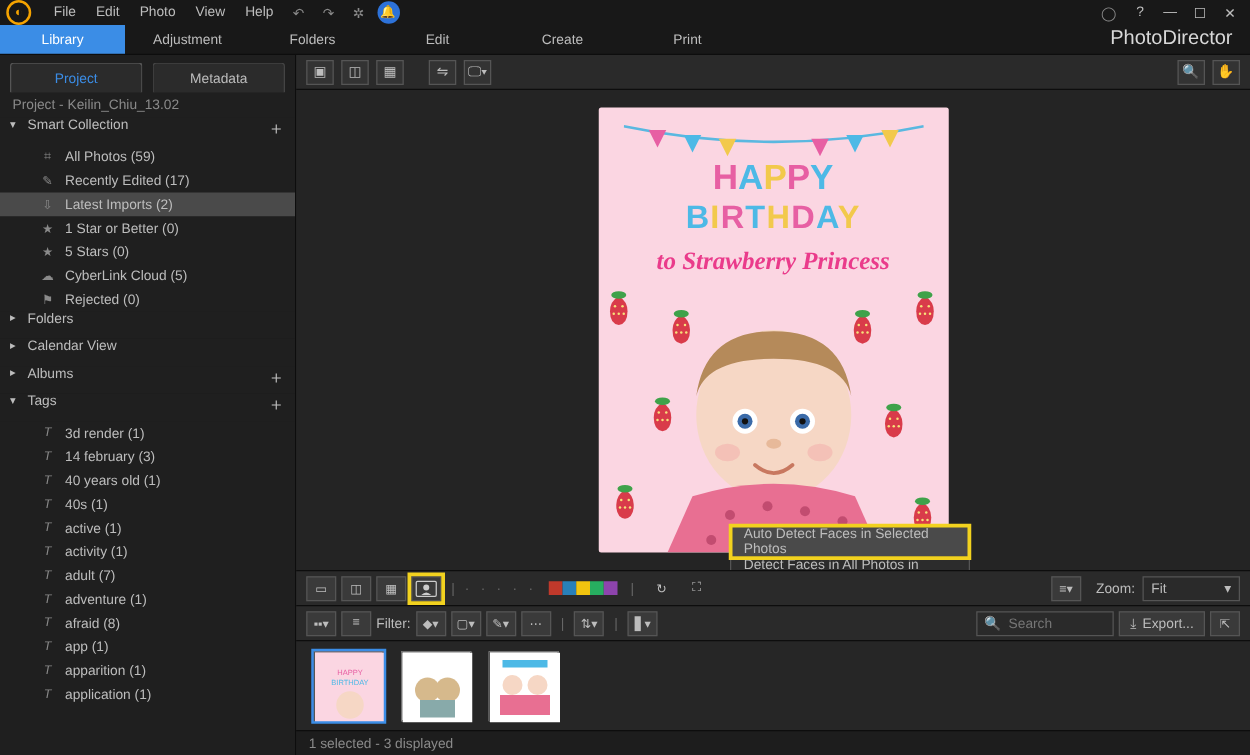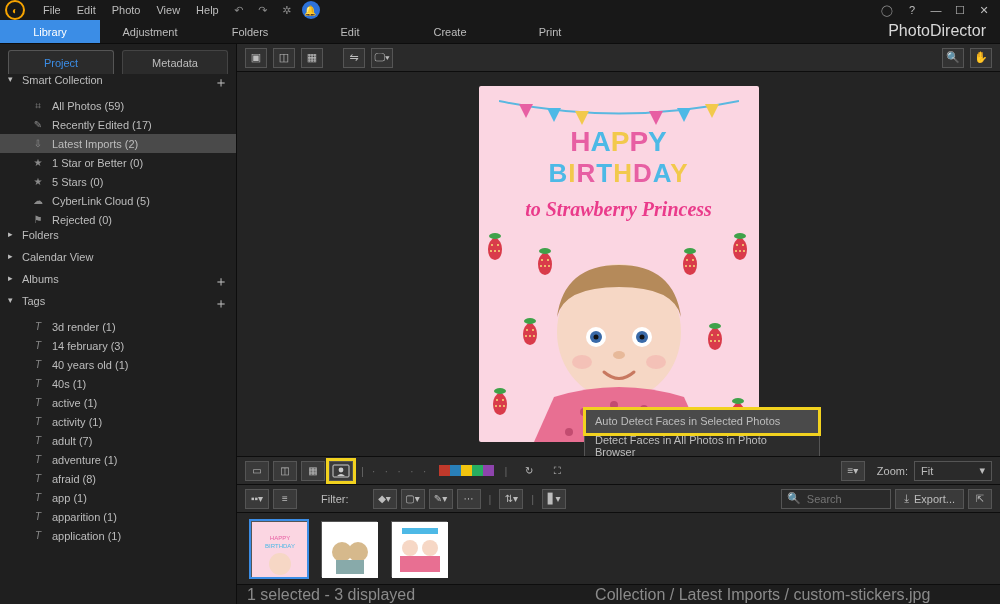--- a/index.html
+++ b/index.html
@@ -71,42 +71,42 @@
   #bday span:nth-child(4){color:#4db9e6;}
   #bday span:nth-child(5){color:#f2c94c;}
   #bday span:nth-child(6){color:#e75fa3;}
   #bday span:nth-child(7){color:#4db9e6;}
   #bday span:nth-child(8){color:#f2c94c;}
   #subtitle{position:absolute;top:112px;left:0;right:0;text-align:center;font-family:"Brush Script MT",cursive;font-style:italic;font-size:20px;color:#ea3b8b;font-weight:bold;}
   .straw{position:absolute;width:22px;height:30px;}
   .straw svg{width:100%;height:100%;}
   #baby{position:absolute;bottom:0;left:50%;transform:translateX(-50%);width:190px;height:195px;}
   
-  #ctxmenu{position:absolute;left:347px;top:336px;width:236px;background:#2c2c2c;border:1px solid #555;z-index:50;}
+  #ctxmenu{position:absolute;left:347px;top:348px;width:192px;background:#2c2c2c;border:1px solid #555;z-index:50;}
   #ctxmenu .ctx-item{height:25px;display:flex;align-items:center;padding:0 10px;color:var(--text);border-bottom:1px solid #3a3a3a;}
   #ctxmenu .ctx-item.hover{background:#4a4a4a;}
   #ctxmenu .ctx-item.hl{outline:3px solid var(--yellow);outline-offset:-1px;}
   
   #bar1{height:28px;background:var(--bg2);display:flex;align-items:center;padding:0 8px;gap:4px;border-top:1px solid var(--border);}
   #bar2{height:28px;background:var(--bg2);display:flex;align-items:center;padding:0 8px;gap:4px;border-top:1px solid var(--border);}
   .sq-btn{width:24px;height:20px;background:#3a3a3a;border:1px solid #555;display:flex;align-items:center;justify-content:center;font-size:10px;color:var(--text);}
   .sq-btn.hl{outline:3px solid var(--yellow);}
   .color-sq{width:12px;height:12px;border:1px solid #222;}
   .color-row{display:flex;gap:0;margin-left:6px;}
   .color-row .color-sq{border:none;width:11px;height:11px;}
   #zoom-wrap{display:flex;align-items:center;gap:6px;margin-left:8px;}
   #zoom-sel{width:78px;height:20px;background:#2a2a2a;border:1px solid #555;display:flex;align-items:center;padding:0 6px;justify-content:space-between;}
   #search-wrap{display:flex;align-items:center;background:#2a2a2a;border:1px solid #555;height:20px;width:110px;padding:0 5px;gap:4px;}
   #search-wrap input{flex:1;background:transparent;border:none;outline:none;color:var(--text);font-size:11px;}
   .wide-btn{height:20px;background:#3a3a3a;border:1px solid #555;display:flex;align-items:center;gap:5px;padding:0 8px;}
   
   #filmstrip{height:72px;background:#262626;display:flex;align-items:center;gap:14px;padding:0 14px;border-top:1px solid var(--border);}
   .thumb{width:56px;height:56px;background:#fbd6e2;border:1px solid #555;position:relative;}
   .thumb.sel{outline:2px solid var(--accent);}
-  #statusbar{height:20px;background:#1d1d1d;display:flex;align-items:center;padding:0 10px;font-size:16px;color:var(--text-dim);border-top:1px solid var(--border);}
+  #statusbar{height:20px;background:#1d1d1d;display:flex;align-items:center;padding:0 10px;font-size:11px;color:var(--text-dim);border-top:1px solid var(--border);}
   #statusbar .sb-right{margin-left:180px;}
   
   .chev-down::before{content:"▾";font-size:9px;}
   .chev-right::before{content:"▸";font-size:9px;}
 </style>
 </head>
 <body>
 
 <div id="menubar">
   <div class="logo">◐</div>
@@ -137,20 +137,21 @@
   <div id="brand">PhotoDirector</div>
 </div>
 
 <div id="main">
 
   <div id="left">
     <div id="left-tabs">
       <div class="ltab active">Project</div>
       <div class="ltab">Metadata</div>
     </div>
+    <div id="project-line">Project - Keilin_Chiu_13.02</div>
 
     <div class="tree">
 
       <div class="tree-section">
         <span class="chevron chev-down"></span>
         <span>Smart Collection</span>
         <span class="plus">＋</span>
       </div>
       <div id="smart-items">
           <div class="tree-item">
@@ -424,21 +425,21 @@
         <div id="zoom-sel">
           <span>Fit</span>
           <span>▾</span>
         </div>
       </div>
     </div>
 
     <div id="bar2">
       <div class="sq-btn">▪▪▾</div>
       <div class="sq-btn">≡</div>
-      <span style="margin:0 20px">Filter:</span>
+      <span style="margin:0 0">Filter:</span>
       <div class="sq-btn">◆▾</div>
       <div class="sq-btn">▢▾</div>
       <div class="sq-btn">✎▾</div>
       <div class="sq-btn">⋯</div>
       <span style="color:#666;margin:0 4px">|</span>
       <div class="sq-btn">⇅▾</div>
       <span style="color:#666;margin:0 4px">|</span>
       <div class="sq-btn">▋▾</div>
       <div class="rt-spacer"></div>
       <div id="search-wrap">
@@ -476,16 +477,15 @@
             <circle cx="18" cy="26" r="8" fill="#f6d7c5"></circle>
             <circle cx="38" cy="26" r="8" fill="#f6d7c5"></circle>
             <rect x="8" y="34" width="40" height="16" fill="#e86f92"></rect>
             <rect x="10" y="6" width="36" height="6" fill="#4db9e6"></rect>
           </svg>
       </div>
     </div>
 
     <div id="statusbar">
       <span>1 selected - 3 displayed</span>
-      <span class="sb-right">Collection / Latest Imports / custom-stickers.jpg</span>
     </div>
   </div>
 </div>
 
 </body></html>

